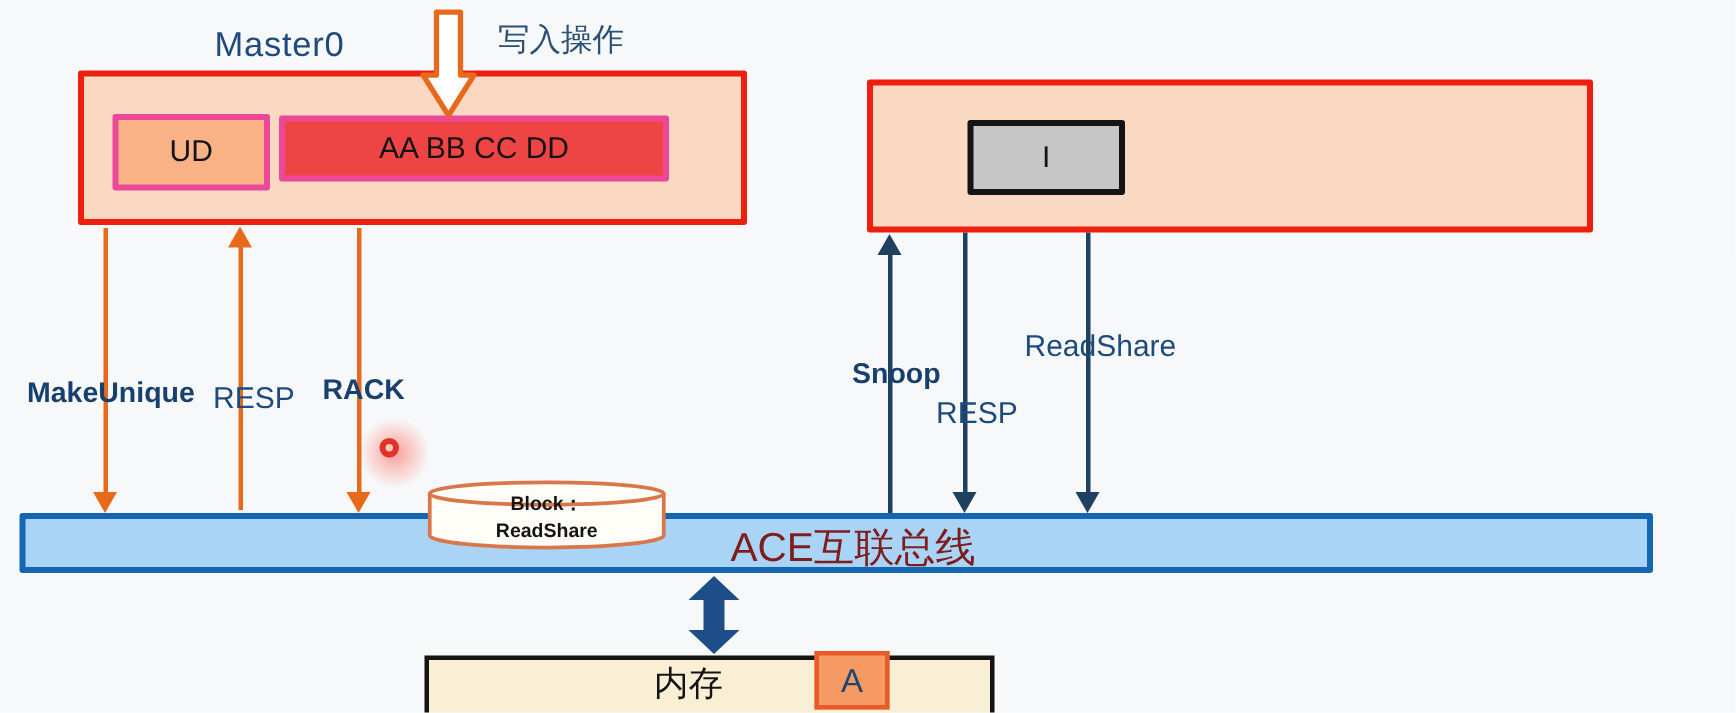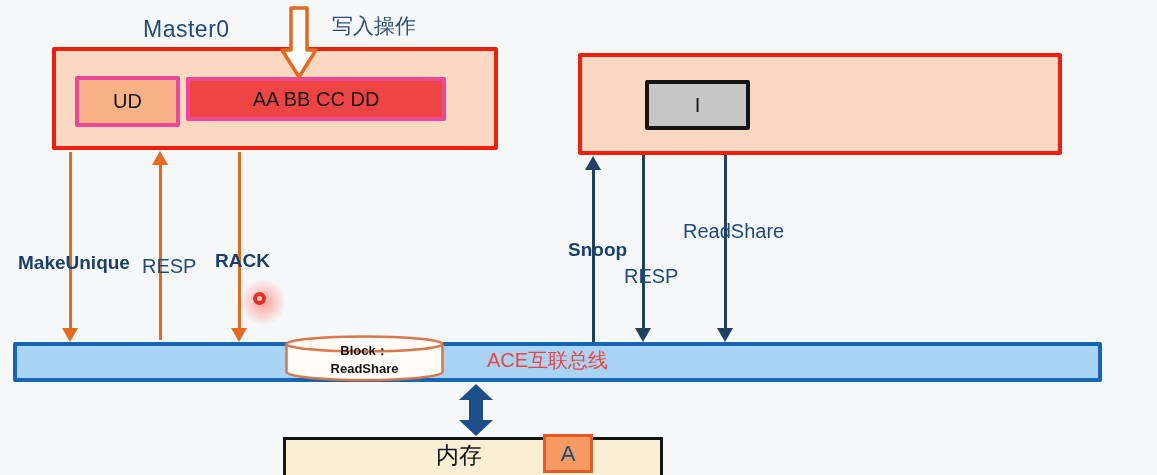--- a/index.html
+++ b/index.html
@@ -19,21 +19,21 @@
   .vline-o{width:3px;background:#e8681c;}
   .vline-b{width:2.5px;background:#1f4060;}
   .ah{width:0;height:0;}
   .ah-down-o{border-left:8px solid transparent;border-right:8px solid transparent;border-top:14px solid #e8681c;}
   .ah-up-o{border-left:8px solid transparent;border-right:8px solid transparent;border-bottom:14px solid #e8681c;}
   .ah-down-b{border-left:8px solid transparent;border-right:8px solid transparent;border-top:14px solid #1f4060;}
   .ah-up-b{border-left:8px solid transparent;border-right:8px solid transparent;border-bottom:14px solid #1f4060;}
 
   
   .bus{border:4px solid #1566b2;background:#a9d4f5;border-radius:2px;}
-  .bus-label{font-size:20px;color:#ef4444;text-align:right;}
+  .bus-label{font-size:27px;color:#7f1d1d;text-align:right;}
 
   
   .cyl-txt{width:100%;text-align:center;color:#141414;}
 
   
   .mem-box{border:3px solid #141414;background:#f8efd4;}
   .a-box{background:#f69a63;border:3px solid #e85a28;display:flex;align-items:center;justify-content:center;font-size:22px;color:#1f4575;}
 
   
   .laser-glow{width:46px;height:46px;border-radius:50%;
@@ -101,21 +101,21 @@
     <div class="abs ah ah-down-b" style="left:717px;top:328px;"></div>
   </div>
 
   <div class="abs lblb" style="left:568px;top:239px;">Snoop</div>
   <div class="abs lbl" style="left:624px;top:265px;">RESP</div>
   <div class="abs lbl" style="left:683px;top:220px;">ReadShare</div>
 
   <div class="abs bus" style="left:13px;top:342px;width:1089px;height:40px;"></div>
   <div class="abs bus-label" style="left:487px;top:347px;">ACE互联总线</div>
 
-  <div class="abs" style="left:284px;top:335px;width:161px;height:48px;text-decoration:underline;">
+  <div class="abs" style="left:284px;top:320px;width:161px;height:48px;text-decoration:underline;">
     <svg width="161" height="48" viewBox="0 0 161 48">
       <path d="M2.5 9 V37 A78 8 0 0 0 158.5 37 V9" fill="#fffdf8" stroke="#d9764a" stroke-width="2.5"></path>
       <ellipse cx="80.5" cy="9" rx="78" ry="7.5" fill="#fffdf8" stroke="#d9764a" stroke-width="2.5"></ellipse>
     </svg>
     <div class="abs cyl-txt" style="top:7px;font-size:13px;font-weight:bold;">Block：</div>
     <div class="abs cyl-txt" style="top:26px;font-size:13px;font-weight:bold;">ReadShare</div>
   </div>
 
   <div class="abs" style="left:457px;top:383px;width:38px;height:54px;">
     <svg width="38" height="54" viewBox="0 0 38 54">

